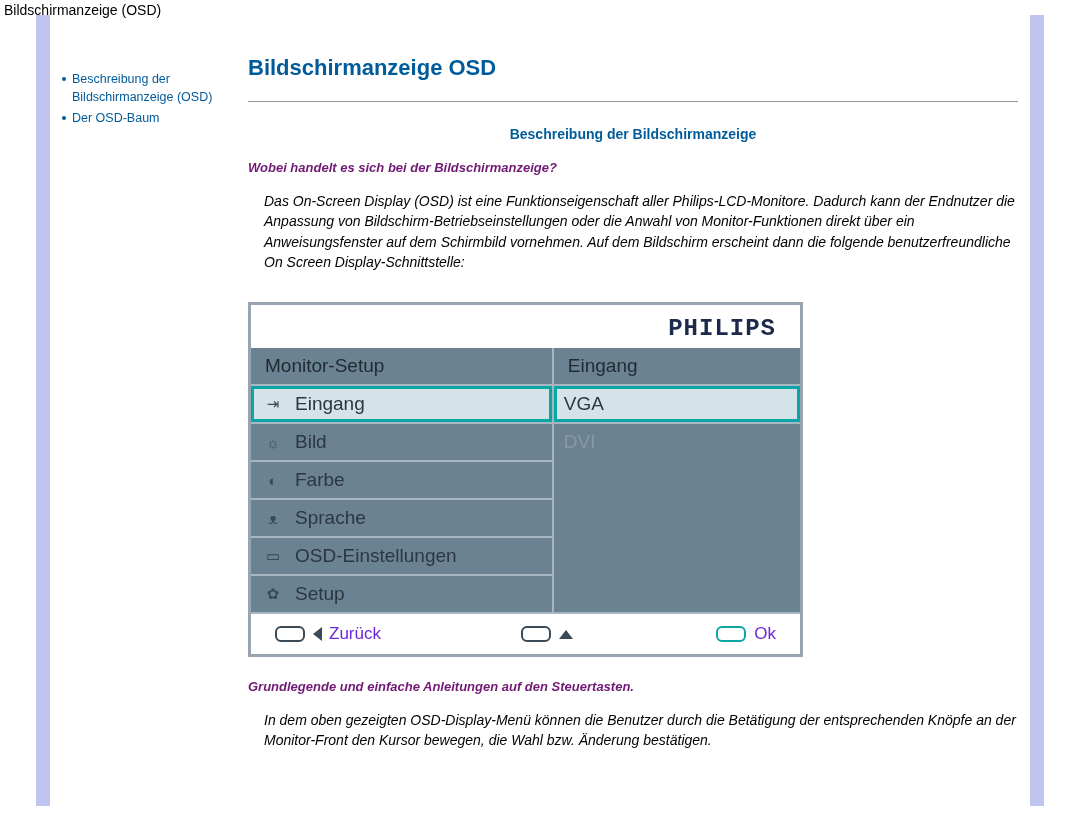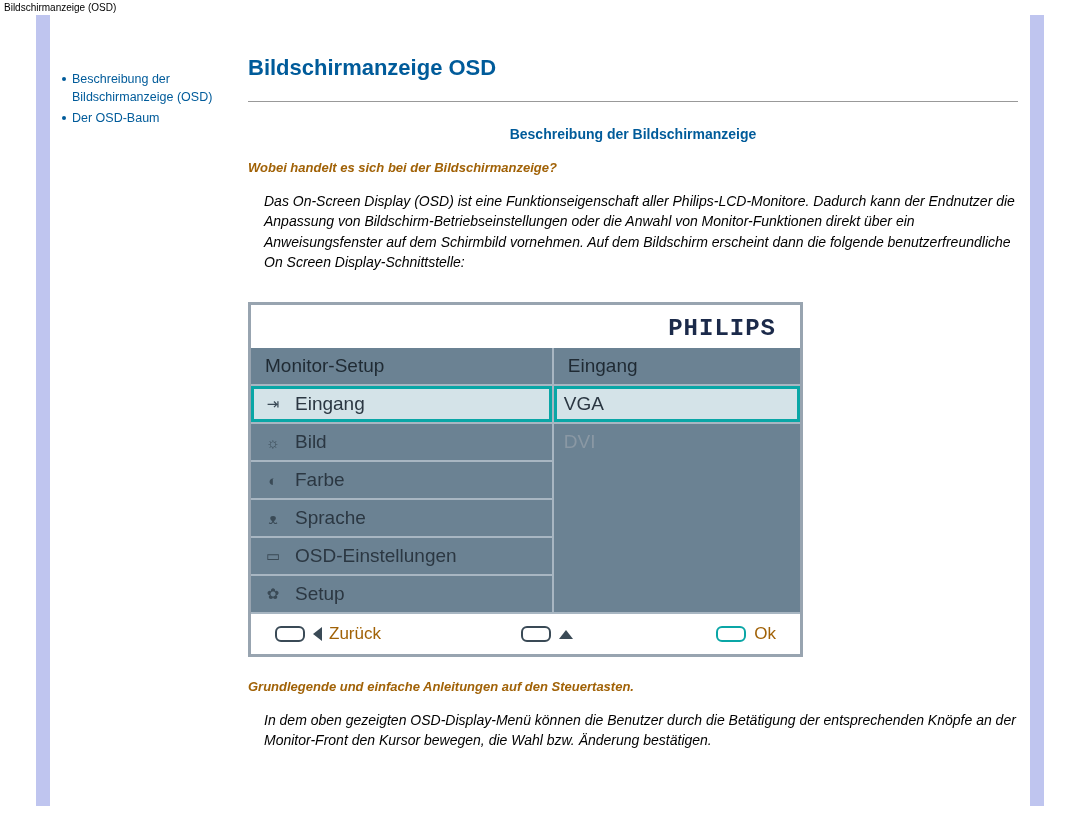--- a/index.html
+++ b/index.html
@@ -1,40 +1,40 @@
 <!DOCTYPE html>
 <html><head>
 <meta charset="utf-8">
 <style>
   html,body{margin:0;padding:0;background:#fff;font-family:Arial,Helvetica,sans-serif;font-size:13px;color:#000;}
   .page{width:1080px;height:834px;position:relative;box-sizing:border-box;}
-  .topline{font-size:10px;padding:2px 4px;color:#000;}
+  .topline{font-size:14px;padding:2px 4px;color:#000;}
   .frame{position:absolute;left:36px;top:15px;right:36px;bottom:28px;border-left:14px solid #bfc5ef;border-right:14px solid #bfc5ef;box-sizing:border-box;display:flex;}
   .sidebar{width:198px;padding:56px 8px 8px 12px;box-sizing:border-box;}
   .nav-item{display:flex;align-items:flex-start;color:#005b9a;font-size:12.5px;line-height:1.4;margin-bottom:4px;cursor:pointer;}
   .nav-item .dot{width:4px;height:4px;background:#005b9a;border-radius:50%;margin:6px 6px 0 0;flex-shrink:0;}
   .content{flex:1;padding:40px 12px 0 0;box-sizing:border-box;}
   h1.title{color:#005b9a;font-size:22px;font-weight:bold;margin:0 0 20px 0;}
   hr.sep{border:none;border-top:1px solid #999;margin:0 0 24px 0;}
   h2.sub{color:#005b9a;font-size:14px;font-weight:bold;margin:0 0 18px 0;text-align:center;}
-  .question{color:#a16207;font-size:13px;font-style:italic;font-weight:bold;margin:0 0 16px 0;}
+  .question{color:#701a75;font-size:13px;font-style:italic;font-weight:bold;margin:0 0 16px 0;}
   .body-text{font-size:14px;line-height:1.45;margin:0 0 30px 16px;font-style:italic;}
   .osd-box{width:555px;border:3px solid #98a4b0;margin:0 auto 22px 0;box-sizing:border-box;}
   .osd-brand{text-align:right;padding:10px 24px 6px 0;}
   .brand-text{font-family:Liberation Mono, monospace;font-weight:900;letter-spacing:1px;font-size:24px;color:#1b2a4a;}
   .osd-grid{display:flex;background:#6b8293;}
   .col-left{width:55%;border-right:2px solid #a8b6c2;}
   .col-right{width:45%;}
   .hdr{background:#6b8293;color:#1f2a33;font-size:19px;padding:7px 14px;border-bottom:2px solid #a8b6c2;}
   .row{display:flex;align-items:center;padding:7px 10px;font-size:19px;color:#2b3742;border-top:2px solid #a8b6c2;background:#6b8293;}
   .row.first{border-top:none;}
   .row.selected{background:#d4e3e8;box-shadow:inset 0 0 0 3px #0aa6a6;color:#2b3742;}
   .row .mi{width:24px;height:18px;margin-right:10px;display:inline-flex;align-items:center;justify-content:center;font-size:15px;color:#3a4a56;}
   .row.dim{color:#8a98a4;}
-  .osd-footer{display:flex;align-items:center;justify-content:space-between;padding:10px 24px;background:#fff;border-top:2px solid #a8b6c2;font-size:17px;color:#a16207;}
+  .osd-footer{display:flex;align-items:center;justify-content:space-between;padding:10px 24px;background:#fff;border-top:2px solid #a8b6c2;font-size:17px;color:#6d28d9;}
   .btn-ico{display:inline-block;width:26px;height:12px;border:2px solid #3a4a56;border-radius:6px;margin-right:8px;vertical-align:middle;}
   .btn-ico.cyan{border-color:#0aa6a6;}
   .tri-l{display:inline-block;width:0;height:0;border-top:7px solid transparent;border-bottom:7px solid transparent;border-right:9px solid #3a4a56;margin-right:7px;vertical-align:middle;}
   .tri-u{display:inline-block;width:0;height:0;border-left:7px solid transparent;border-right:7px solid transparent;border-bottom:9px solid #3a4a56;margin-right:4px;vertical-align:middle;}
   .footer-group{display:flex;align-items:center;}
   .footer-file{position:absolute;left:4px;bottom:6px;font-size:9.5px;font-family:Arial,sans-serif;color:#000;white-space:nowrap;}
 </style>
 </head>
 <body>
 <div class="page">

